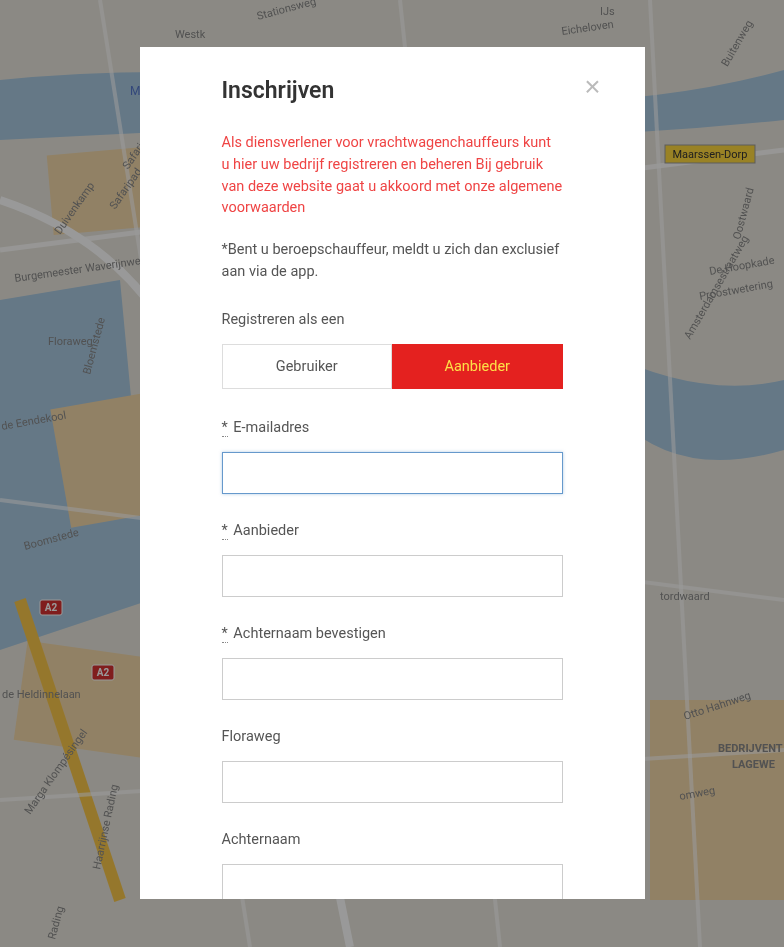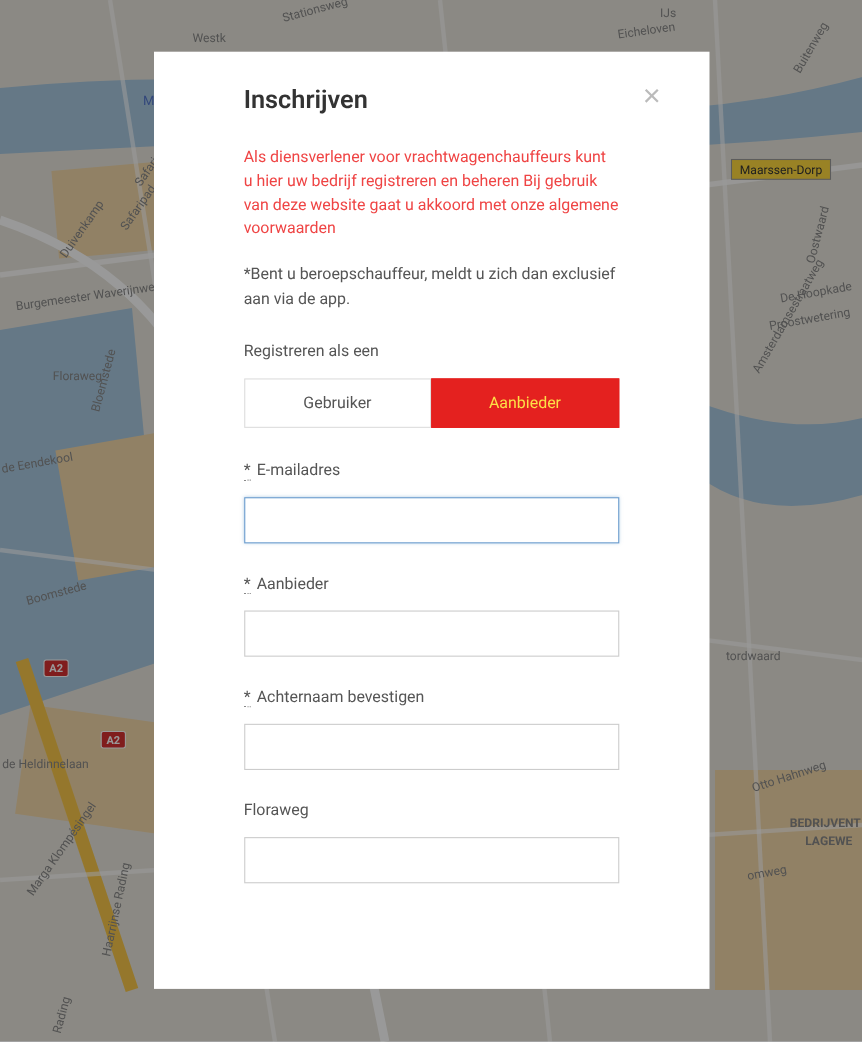--- a/index.html
+++ b/index.html
@@ -281,16 +281,20 @@
           <span>Achternaam bevestigen</span>
         </label>
         <input type="password" class="form-input" style="">
       </div>
 
       <div class="form-group">
         <label class="field-label">Floraweg</label>
         <input type="text" class="form-input" style="">
       </div>
 
+      <div class="form-group">
+        <label class="field-label">Achternaam</label>
+        <input type="text" class="form-input" style="">
+      </div>
 
     </div>
   </div>
 </div>
 
 </body></html>

